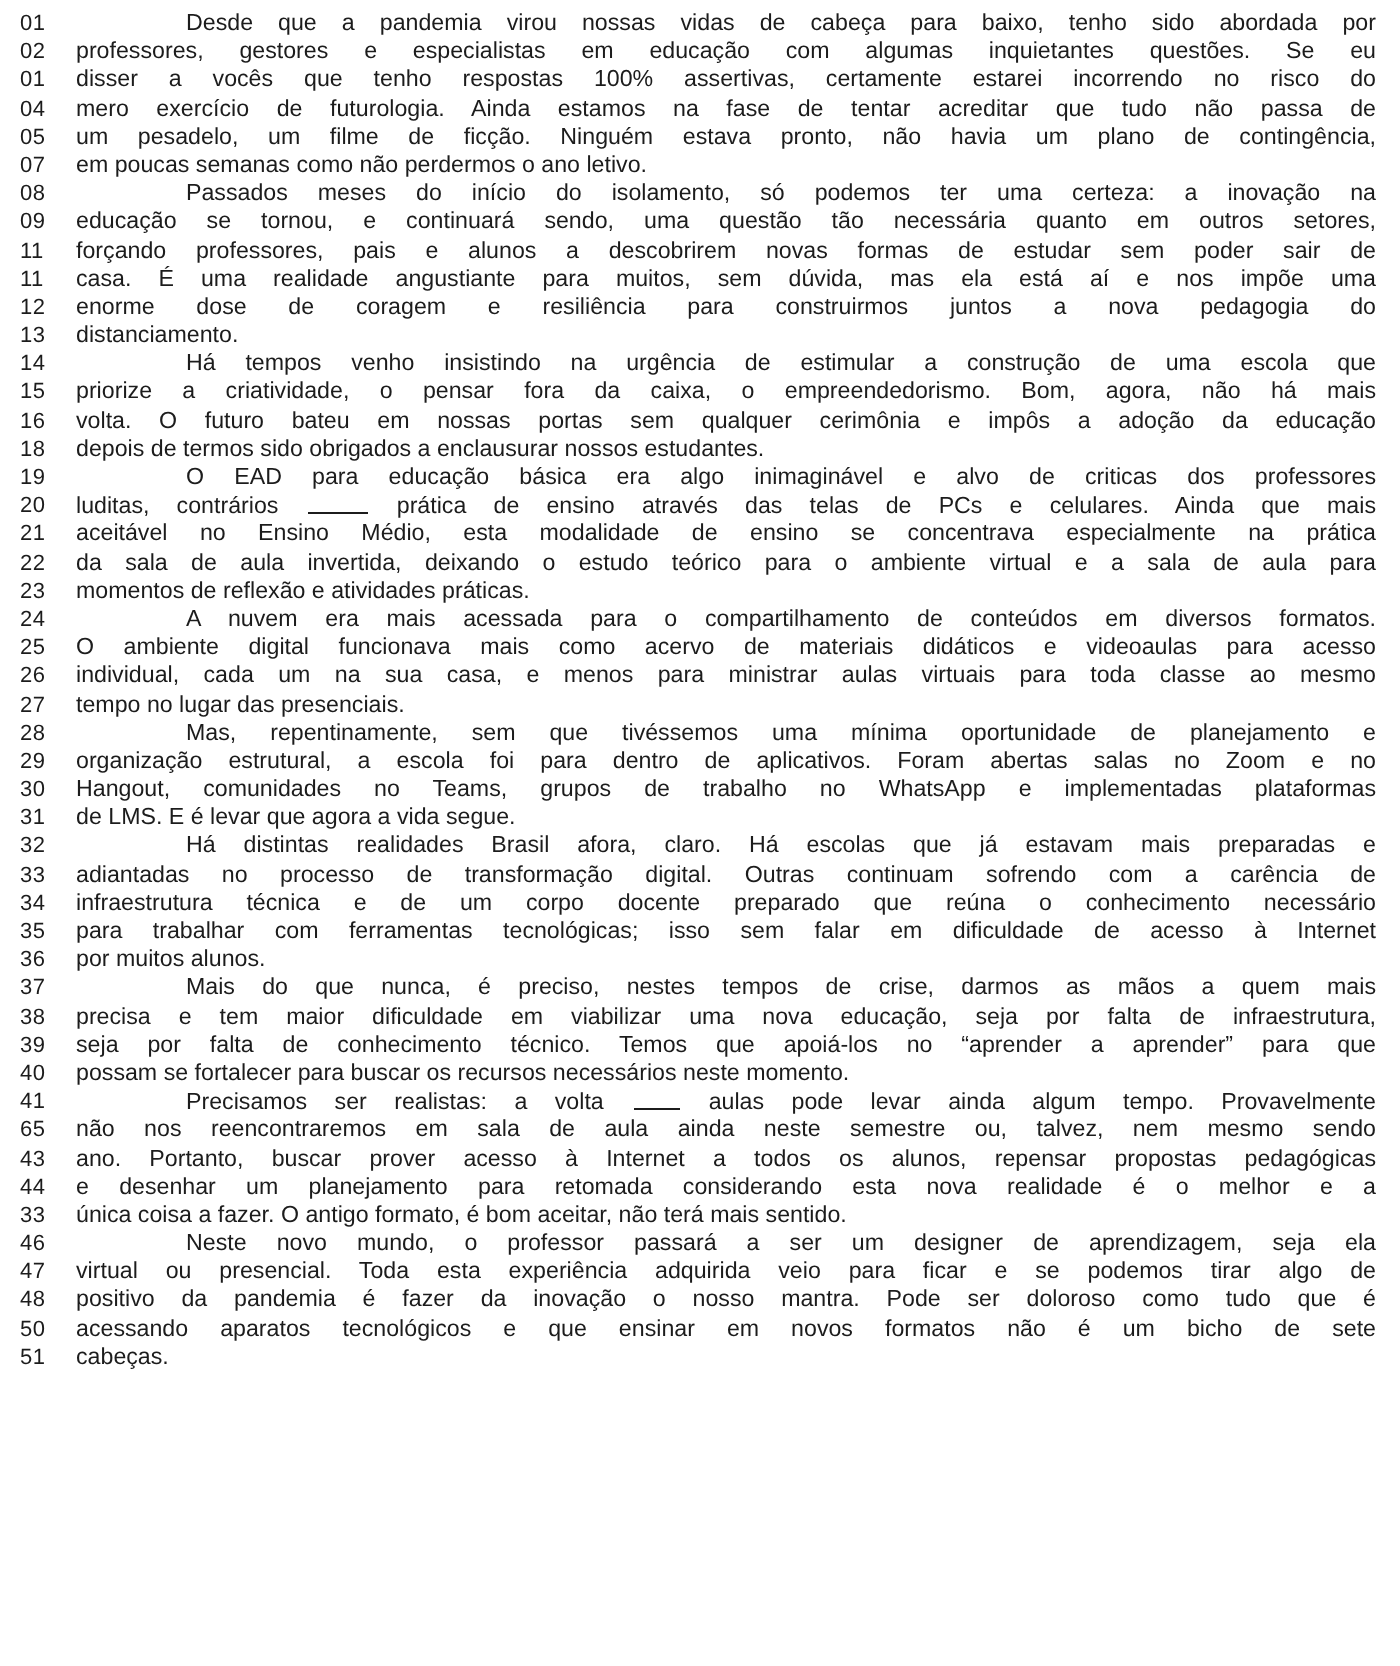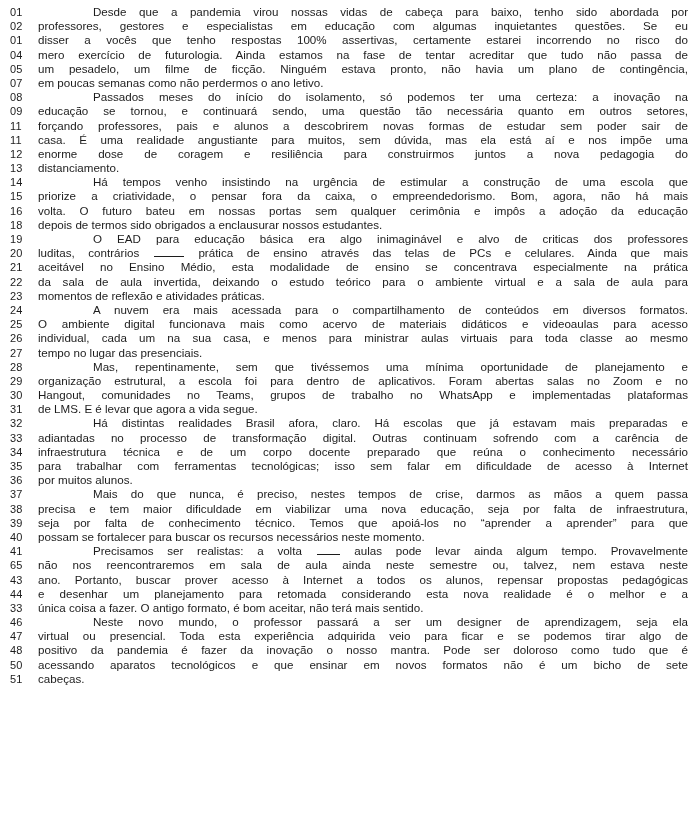--- a/index.html
+++ b/index.html
@@ -216,41 +216,41 @@
     <div class="text-line">
       <span class="line-number">35</span>
       <span class="line-text"><span>para trabalhar com ferramentas tecnológicas; isso sem falar em dificuldade de acesso à Internet</span></span>
     </div>
     <div class="text-line">
       <span class="line-number">36</span>
       <span class="line-text last-of-para"><span>por muitos alunos.</span></span>
     </div>
     <div class="text-line">
       <span class="line-number">37</span>
-      <span class="line-text para-start"><span class="para-indent"></span><span>Mais do que nunca, é preciso, nestes tempos de crise, darmos as mãos a quem passa</span></span>
+      <span class="line-text para-start"><span class="para-indent"></span><span>Mais do que nunca, é preciso, nestes tempos de crise, darmos as mãos a quem mais</span></span>
     </div>
     <div class="text-line">
       <span class="line-number">38</span>
       <span class="line-text"><span>precisa e tem maior dificuldade em viabilizar uma nova educação, seja por falta de infraestrutura,</span></span>
     </div>
     <div class="text-line">
       <span class="line-number">39</span>
       <span class="line-text"><span>seja por falta de conhecimento técnico. Temos que apoiá-los no “aprender a aprender” para que</span></span>
     </div>
     <div class="text-line">
       <span class="line-number">40</span>
       <span class="line-text last-of-para"><span>possam se fortalecer para buscar os recursos necessários neste momento.</span></span>
     </div>
     <div class="text-line">
       <span class="line-number">41</span>
       <span class="line-text para-start"><span class="para-indent"></span><span>Precisamos ser realistas: a volta</span> <span class="blank-fill w3"></span> <span>aulas pode levar ainda algum tempo. Provavelmente</span></span>
     </div>
     <div class="text-line">
       <span class="line-number">65</span>
-      <span class="line-text"><span>não nos reencontraremos em sala de aula ainda neste semestre ou, talvez, nem estava neste</span></span>
+      <span class="line-text"><span>não nos reencontraremos em sala de aula ainda neste semestre ou, talvez, nem mesmo sendo</span></span>
     </div>
     <div class="text-line">
       <span class="line-number">43</span>
       <span class="line-text"><span>ano. Portanto, buscar prover acesso à Internet a todos os alunos, repensar propostas pedagógicas</span></span>
     </div>
     <div class="text-line">
       <span class="line-number">44</span>
       <span class="line-text"><span>e desenhar um planejamento para retomada considerando esta nova realidade é o melhor e a</span></span>
     </div>
     <div class="text-line">

